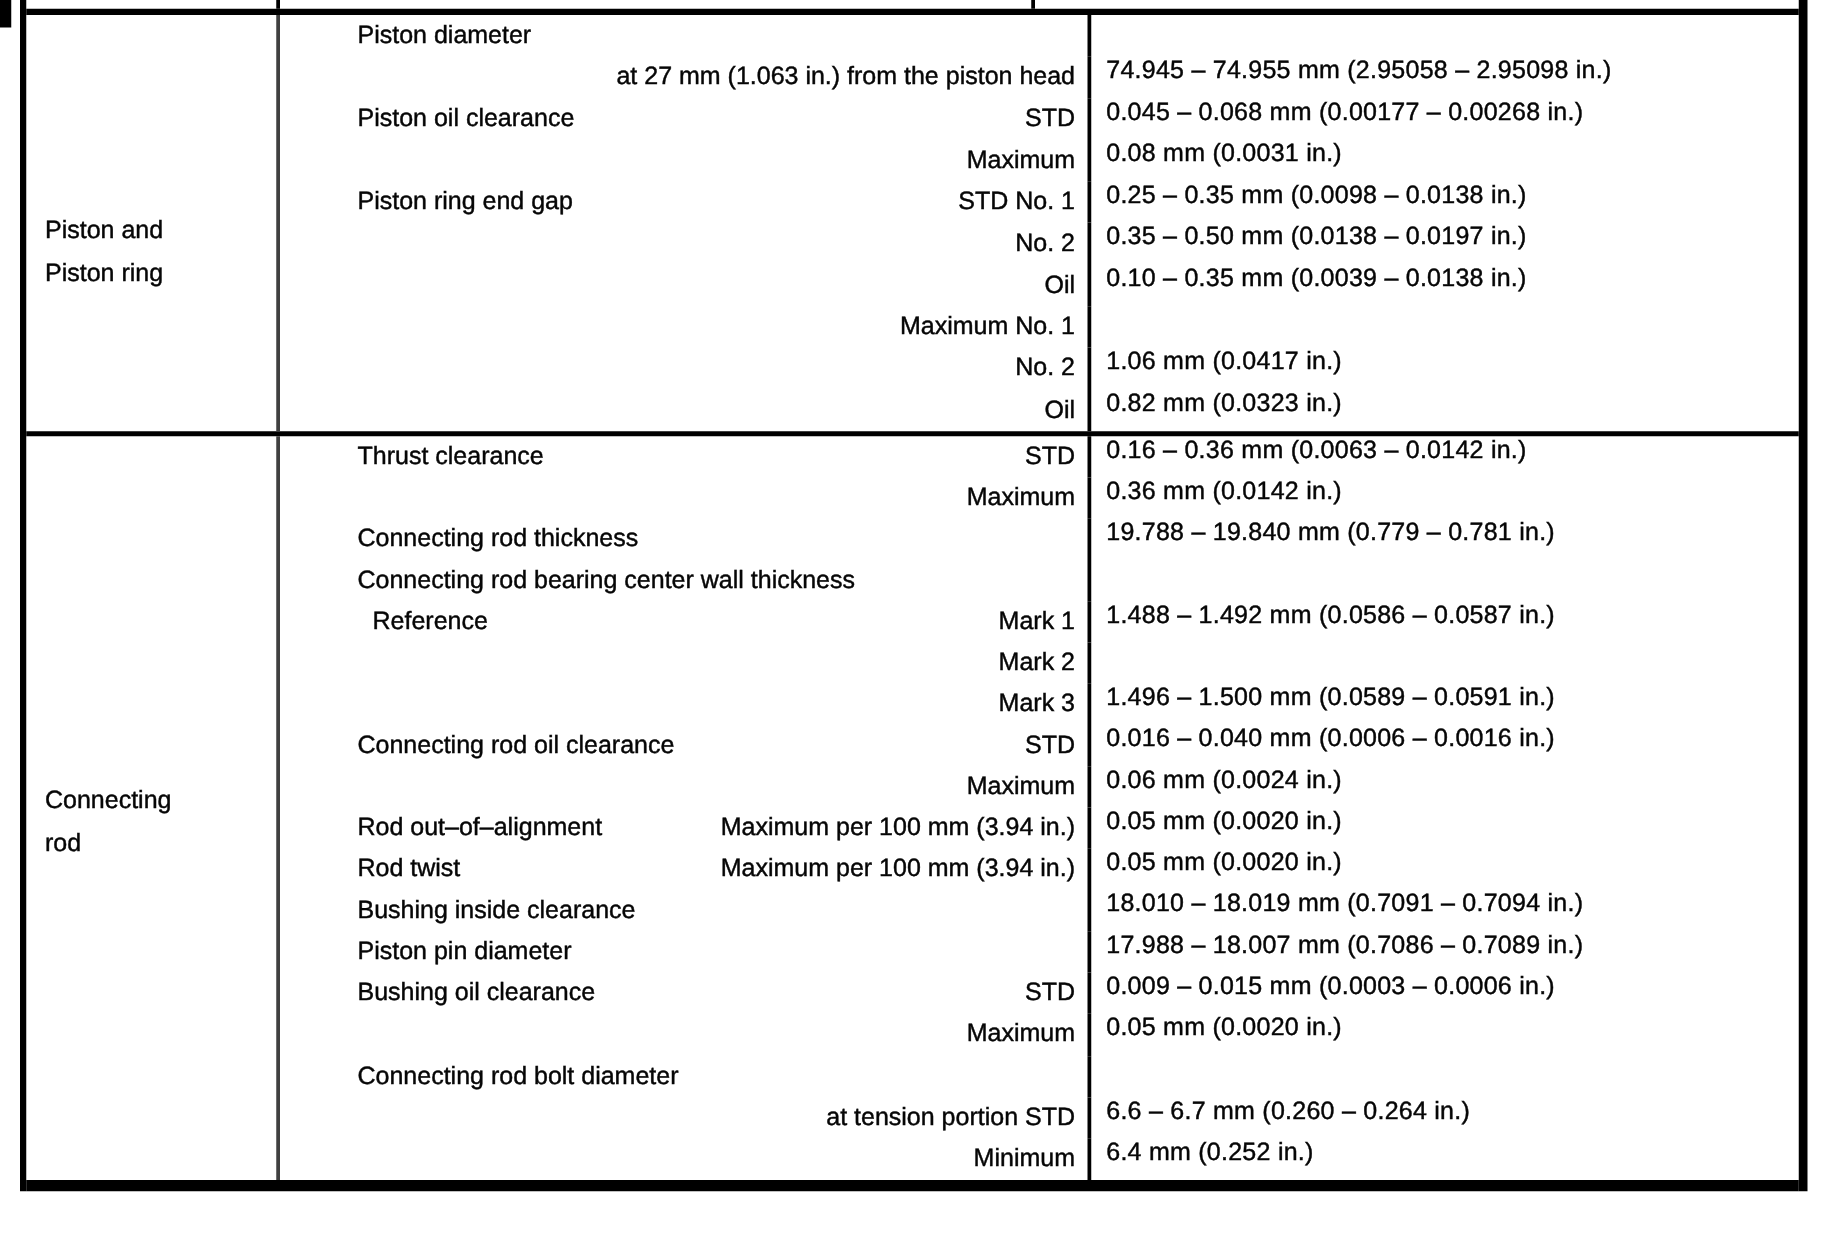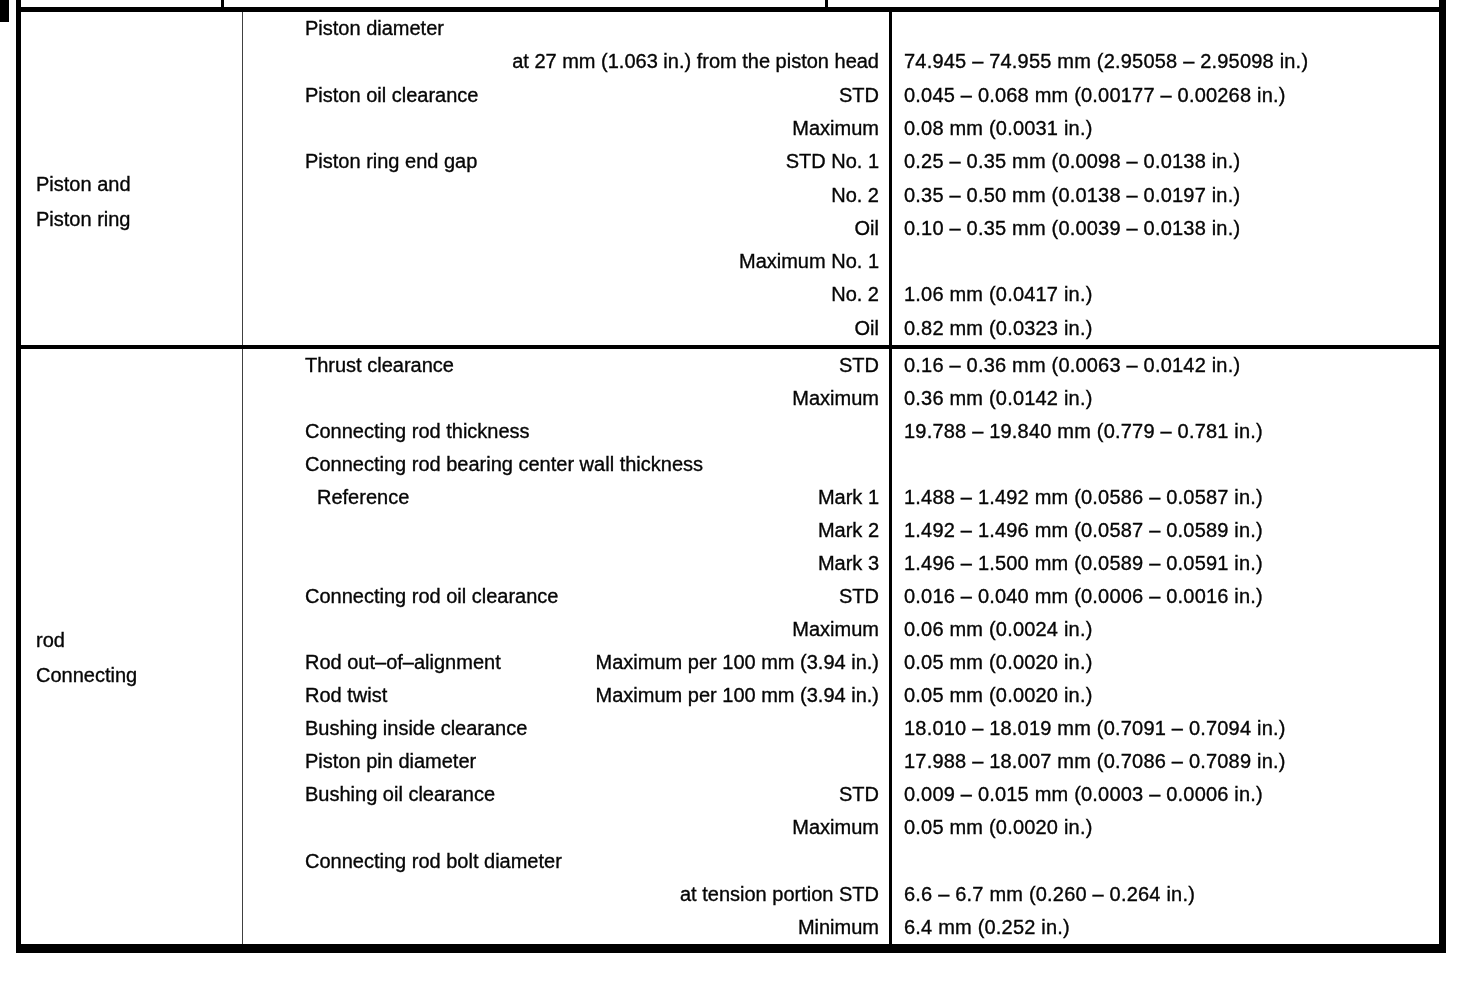--- a/index.html
+++ b/index.html
@@ -13,35 +13,35 @@
   .spec-table{
     position:absolute;left:16px;top:0;width:1430px;box-sizing:border-box;
     border-left:5px solid #000;border-right:7px solid #000;
   }
   .partial-row{height:7px;border-bottom:5px solid #000;display:flex;}
   .partial-row .p1{width:200px;border-right:3px solid #000;}
   .partial-row .p2{width:601px;border-right:3px solid #000;}
   .partial-row .p3{flex:1;}
   .section{display:flex;border-bottom:4px solid #000;}
   .section:last-child{border-bottom:9px solid #000;}
-  .left-cell{width:200px;border-right:1px solid #404040;position:relative;flex:none;padding-left:21px;}
+  .left-cell{width:200px;border-right:3px solid #404040;position:relative;flex:none;}
   .left-label{position:absolute;left:15px;right:4px;}
   .left-label div{height:35px;line-height:35px;font-size:20px;white-space:nowrap;}
   .section-0 .left-label{top:155px;}
   .section-1 .left-label{top:274px;}
   .rows{flex:1;display:flex;flex-direction:column;margin-left:48px;}
   .row{display:flex;align-items:stretch;}
   .section-0 .row{height:33.29px;}
   .section-1 .row{height:33.06px;}
   .col2{
     width:601px;flex:none;box-sizing:border-box;border-right:3px solid #000;
     display:flex;justify-content:space-between;align-items:center;
     padding:0 10px 0 14px;
   }
-  .col3{flex:1;display:flex;align-items:center;padding-left:12px;}
+  .col3{flex:1;display:flex;align-items:flex-start;padding-left:12px;}
   .desc,.sub,.value{font-size:20px;white-space:nowrap;}
   .desc{text-align:left;}
   .sub{text-align:left;margin-left:auto;}
   .row.indent .desc{padding-left:12px;}
   .value{letter-spacing:0.2px;}
 </style>
 </head>
 <body>
 
 <div class="artifact"></div>
@@ -146,22 +146,22 @@
     </div>
     <div class="col3">
       <span class="value">0.82 mm (0.0323 in.)</span>
     </div>
   </div>
         </div>
   </div>
       <div class="section section-1">
     <div class="left-cell">
       <div class="left-label">
+            <div>Connecting</div>
             <div>rod</div>
-            <div>Connecting</div>
           </div>
     </div>
     <div class="rows">
           <div class="row">
     <div class="col2">
       <span class="desc">Thrust clearance</span>
       <span class="sub">STD</span>
     </div>
     <div class="col3">
       <span class="value">0.16 – 0.36 mm (0.0063 – 0.0142 in.)</span>
@@ -200,23 +200,20 @@
       <span class="sub">Mark 1</span>
     </div>
     <div class="col3">
       <span class="value">1.488 – 1.492 mm (0.0586 – 0.0587 in.)</span>
     </div>
   </div>
           <div class="row">
     <div class="col2">
       <span class="desc"></span>
       <span class="sub">Mark 2</span>
-    </div>
-    <div class="col3">
-      <span class="value">1.492 – 1.496 mm (0.0587 – 0.0589 in.)</span>
     </div>
   </div>
           <div class="row">
     <div class="col2">
       <span class="desc"></span>
       <span class="sub">Mark 3</span>
     </div>
     <div class="col3">
       <span class="value">1.496 – 1.500 mm (0.0589 – 0.0591 in.)</span>
     </div>

